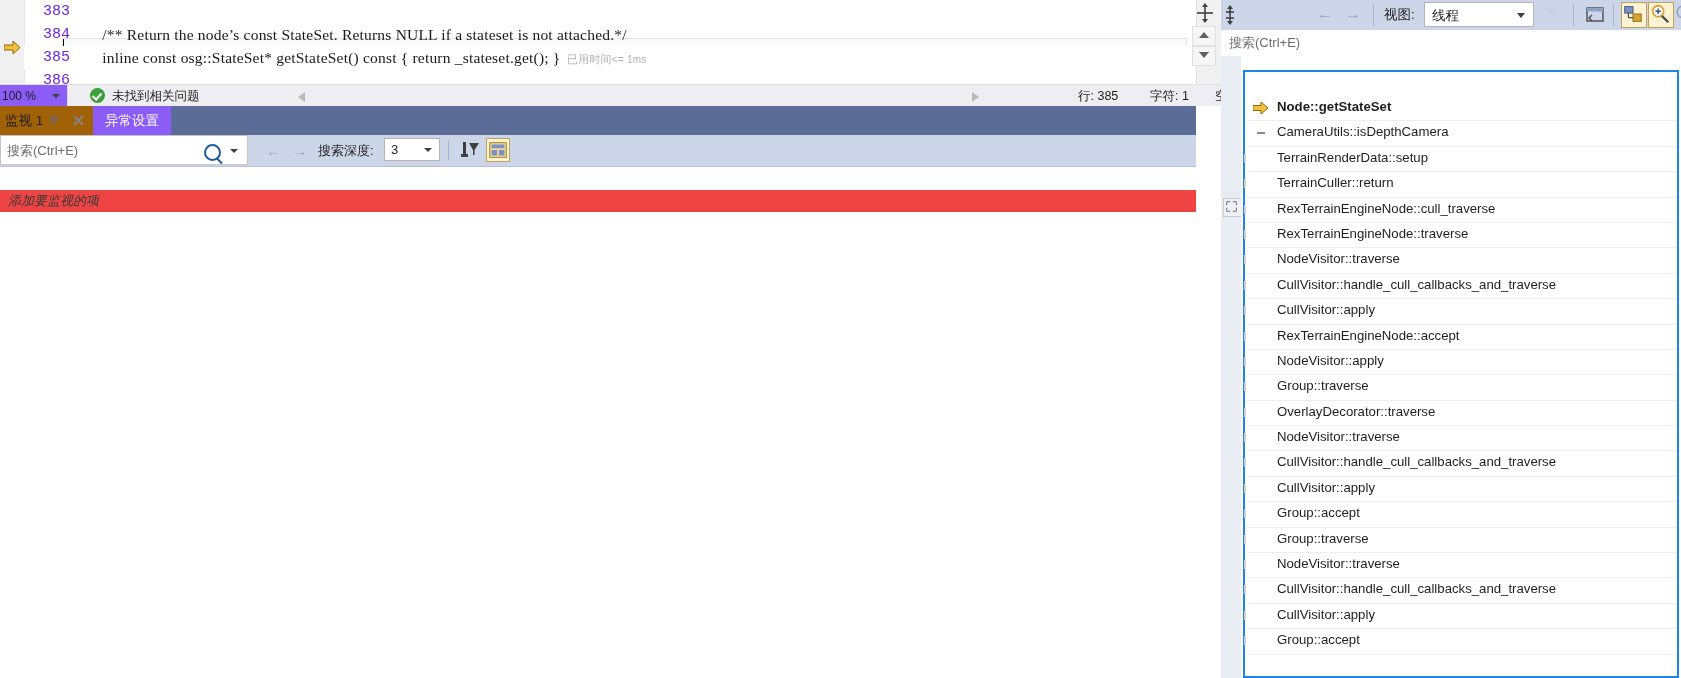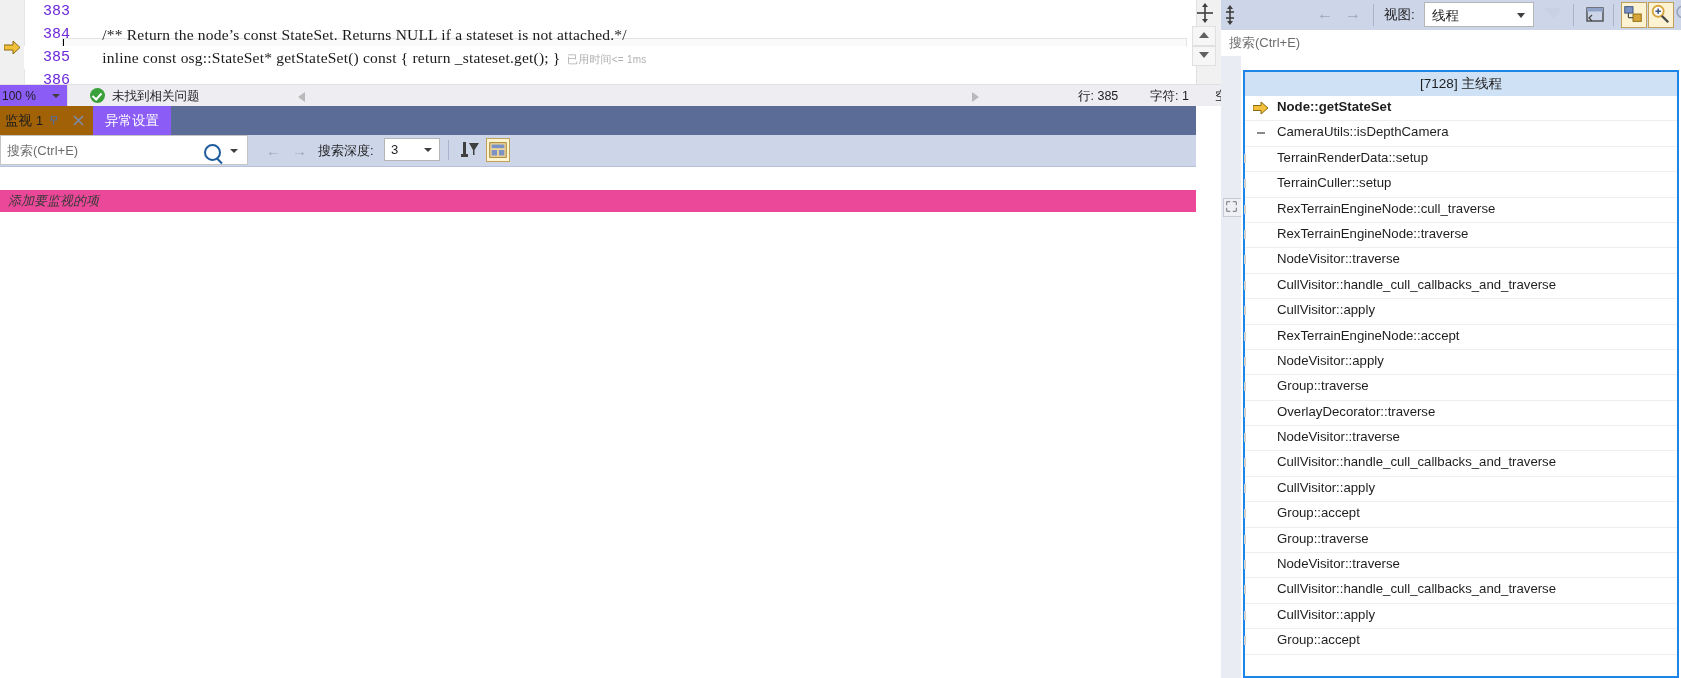--- a/index.html
+++ b/index.html
@@ -75,21 +75,21 @@
   .depthbox .dcar{position:absolute;right:7px;top:9px;width:0;height:0;border-left:4px solid transparent;border-right:4px solid transparent;border-top:4px solid #3f3f3f;}
   .tb-sep{position:absolute;top:5px;width:1px;height:20px;background:#a8b3ce;}
   .tbbtn{position:absolute;top:3px;width:24px;height:24px;box-sizing:border-box;}
   .tbbtn.sel{border:1px solid #c1a15a;background:#fff4d0;}
 
   
   .ghead{position:absolute;left:0;top:166px;width:1221px;height:24px;background:#ccd5e8;}
   .gcell{position:absolute;top:0;height:24px;line-height:24px;font-size:13px;color:#1e1e1e;background:#ffffff;
          border-right:1px solid #b5bfd6;box-sizing:border-box;padding-left:8px;}
   .grid-rows{position:absolute;left:0;top:190px;width:1221px;bottom:0;background:#ffffff;}
-  .grow{position:absolute;left:0;top:0;width:1221px;height:22px;background:#ec4899;}
+  .grow{position:absolute;left:0;top:0;width:1221px;height:22px;background:#ef4444;}
   .grow .gtext{position:absolute;left:8px;top:2px;font-size:13px;font-style:italic;color:#3a3a3a;}
   .grid-blank{position:absolute;left:0;top:212px;width:1221px;bottom:0;background:#ffffff;}
   .vsplit-low{position:absolute;left:1196px;top:106px;width:25px;height:572px;background:#ffffff;}
 
   
   .right-col{position:absolute;left:1221px;top:0;width:460px;height:678px;background:#eef1f7;}
   .cs-toolbar{position:absolute;left:0;top:0;width:460px;height:30px;background:#cdd6e9;}
   .cs-gripper{position:absolute;left:0;top:0;width:18px;height:30px;background:#cdd6e9;}
   .cs-grip-icon{position:absolute;left:4px;top:5px;width:10px;height:20px;}
   .cs-nav{position:absolute;top:6px;font-size:16px;color:#9aa5bd;line-height:16px;}
@@ -313,42 +313,39 @@
         </svg>
       </div>
     </div>
 
     <div class="cs-list-wrap">
       
     </div>
 
     <div class="cs-highlight"></div>
 
-    <div class="cs-thread">
-      <span>[7128] 主线程</span>
-    </div>
 
     <div class="cs-rows" id="cs-rows">
         <div class="cs-row current">
           <svg class="cs-yellow" viewBox="0 0 16 14">
             <polygon points="0,4.5 8,4.5 8,1 15,7 8,13 8,9.5 0,9.5" fill="#f3c03b" stroke="#8a6a10" stroke-width="1"></polygon>
           </svg>
           <span class="lbl">Node::getStateSet</span>
         </div>
         <div class="cs-row">
           <span class="cs-dash"></span>
           <span class="lbl">CameraUtils::isDepthCamera</span>
         </div>
         <div class="cs-row">
           <span class="cs-tick"></span>
           <span class="lbl">TerrainRenderData::setup</span>
         </div>
         <div class="cs-row">
           <span class="cs-tick"></span>
-          <span class="lbl">TerrainCuller::setup</span>
+          <span class="lbl">TerrainCuller::return</span>
         </div>
         <div class="cs-row">
           <span class="cs-tick"></span>
           <span class="lbl">RexTerrainEngineNode::cull_traverse</span>
         </div>
         <div class="cs-row">
           <span class="cs-tick"></span>
           <span class="lbl">RexTerrainEngineNode::traverse</span>
         </div>
         <div class="cs-row">

